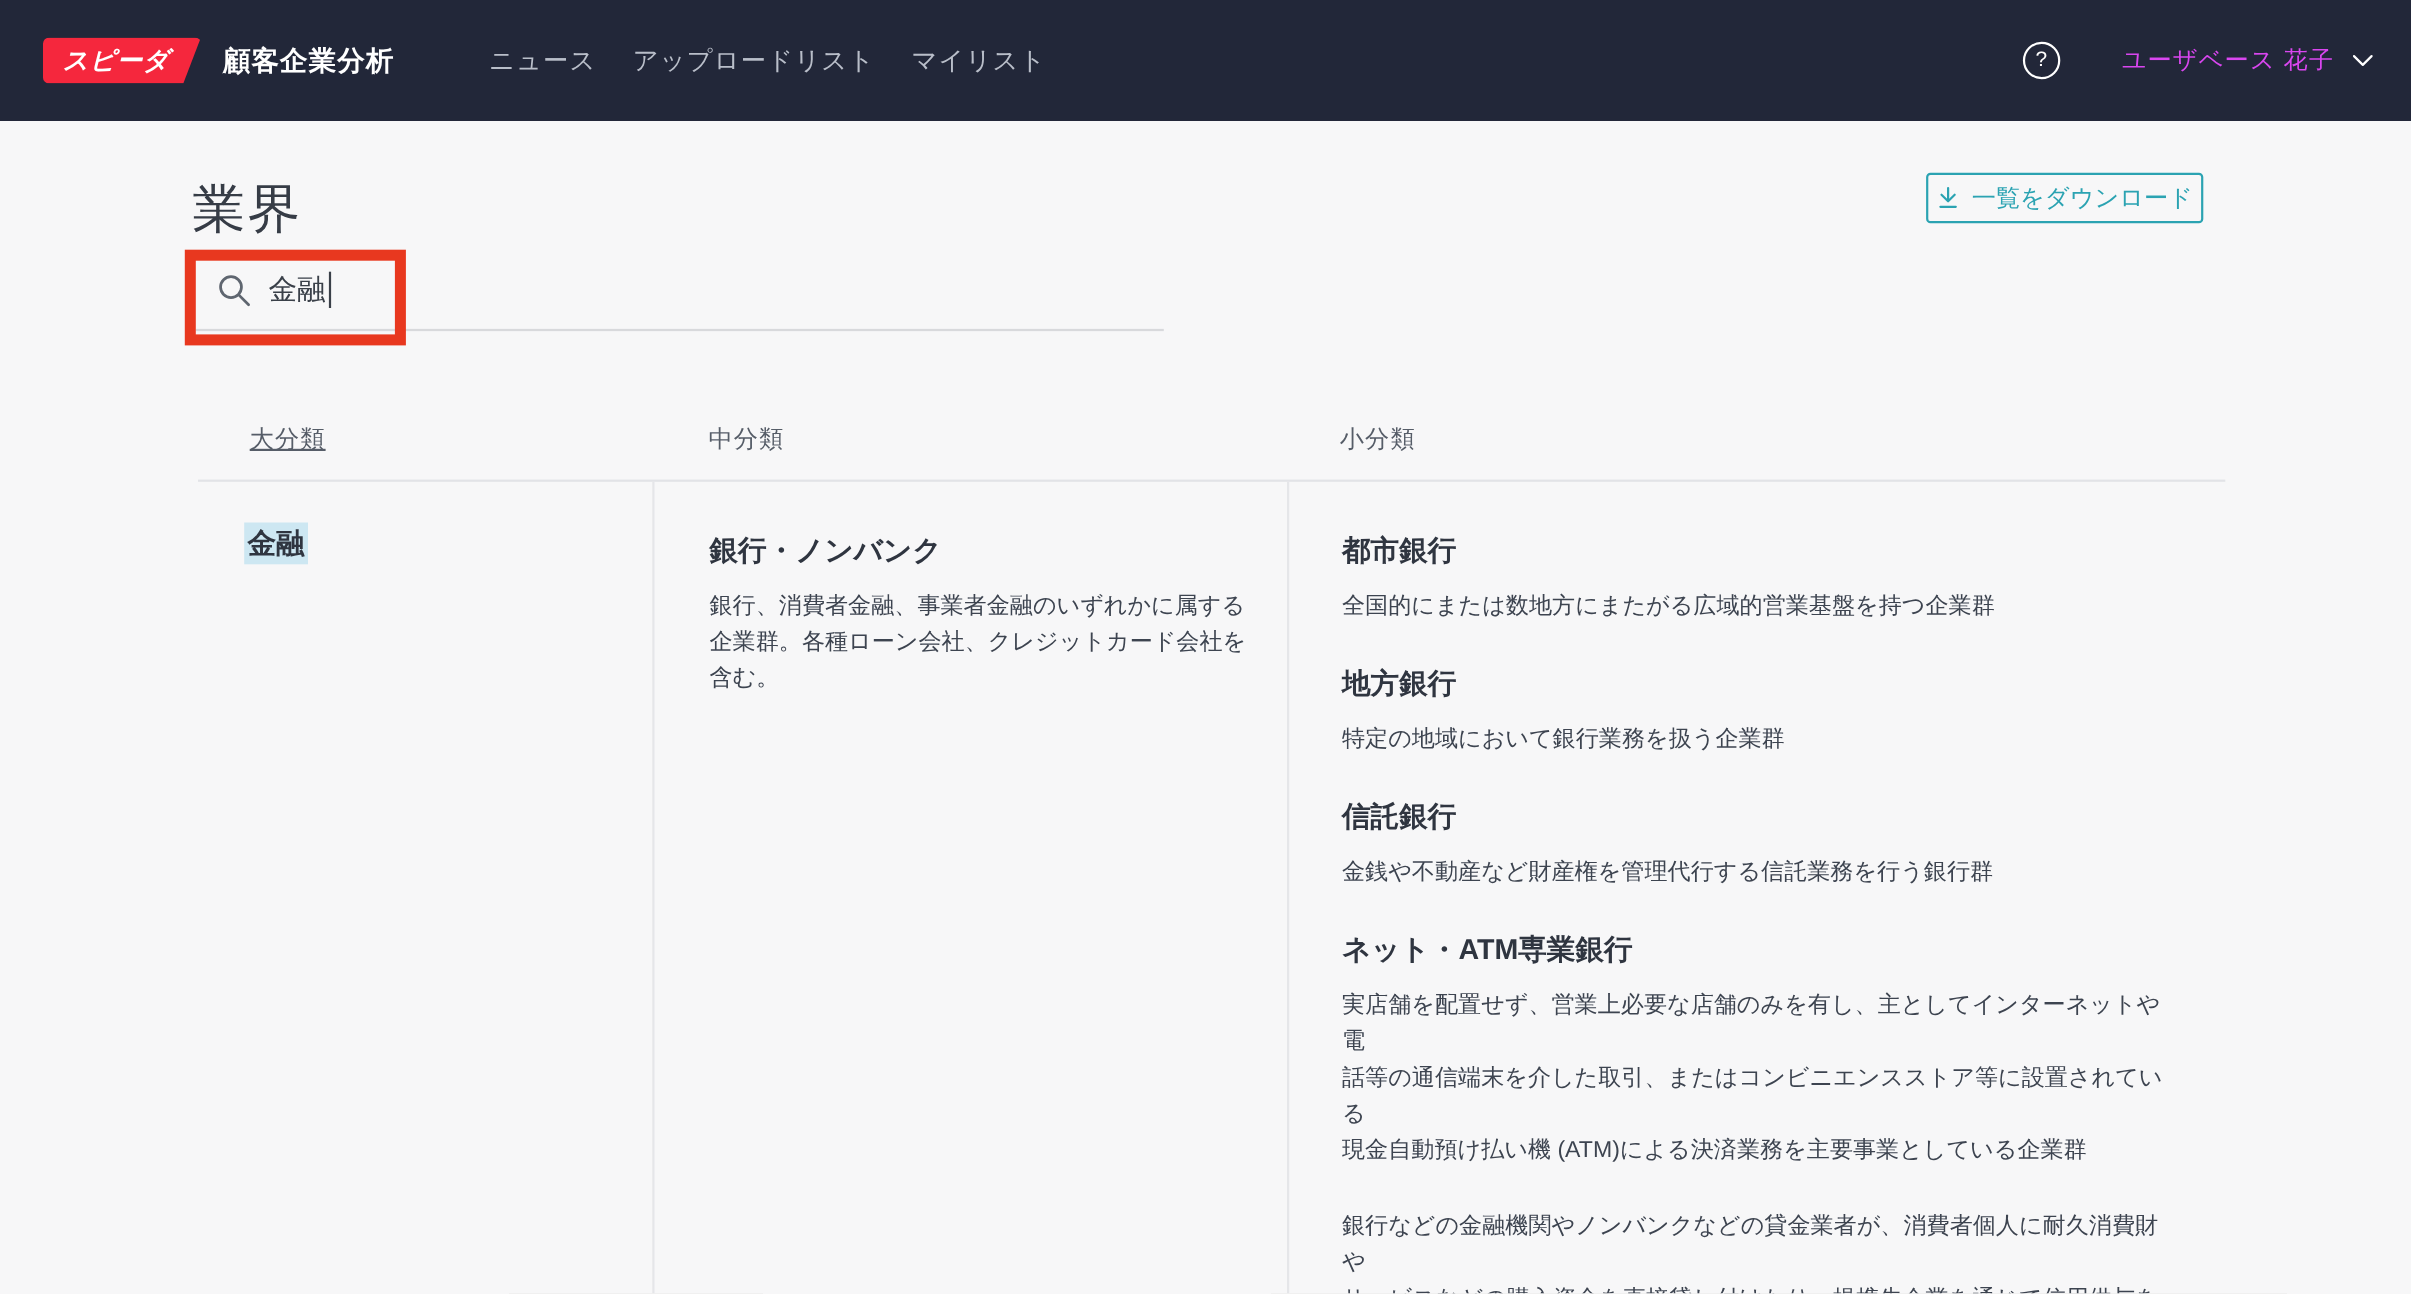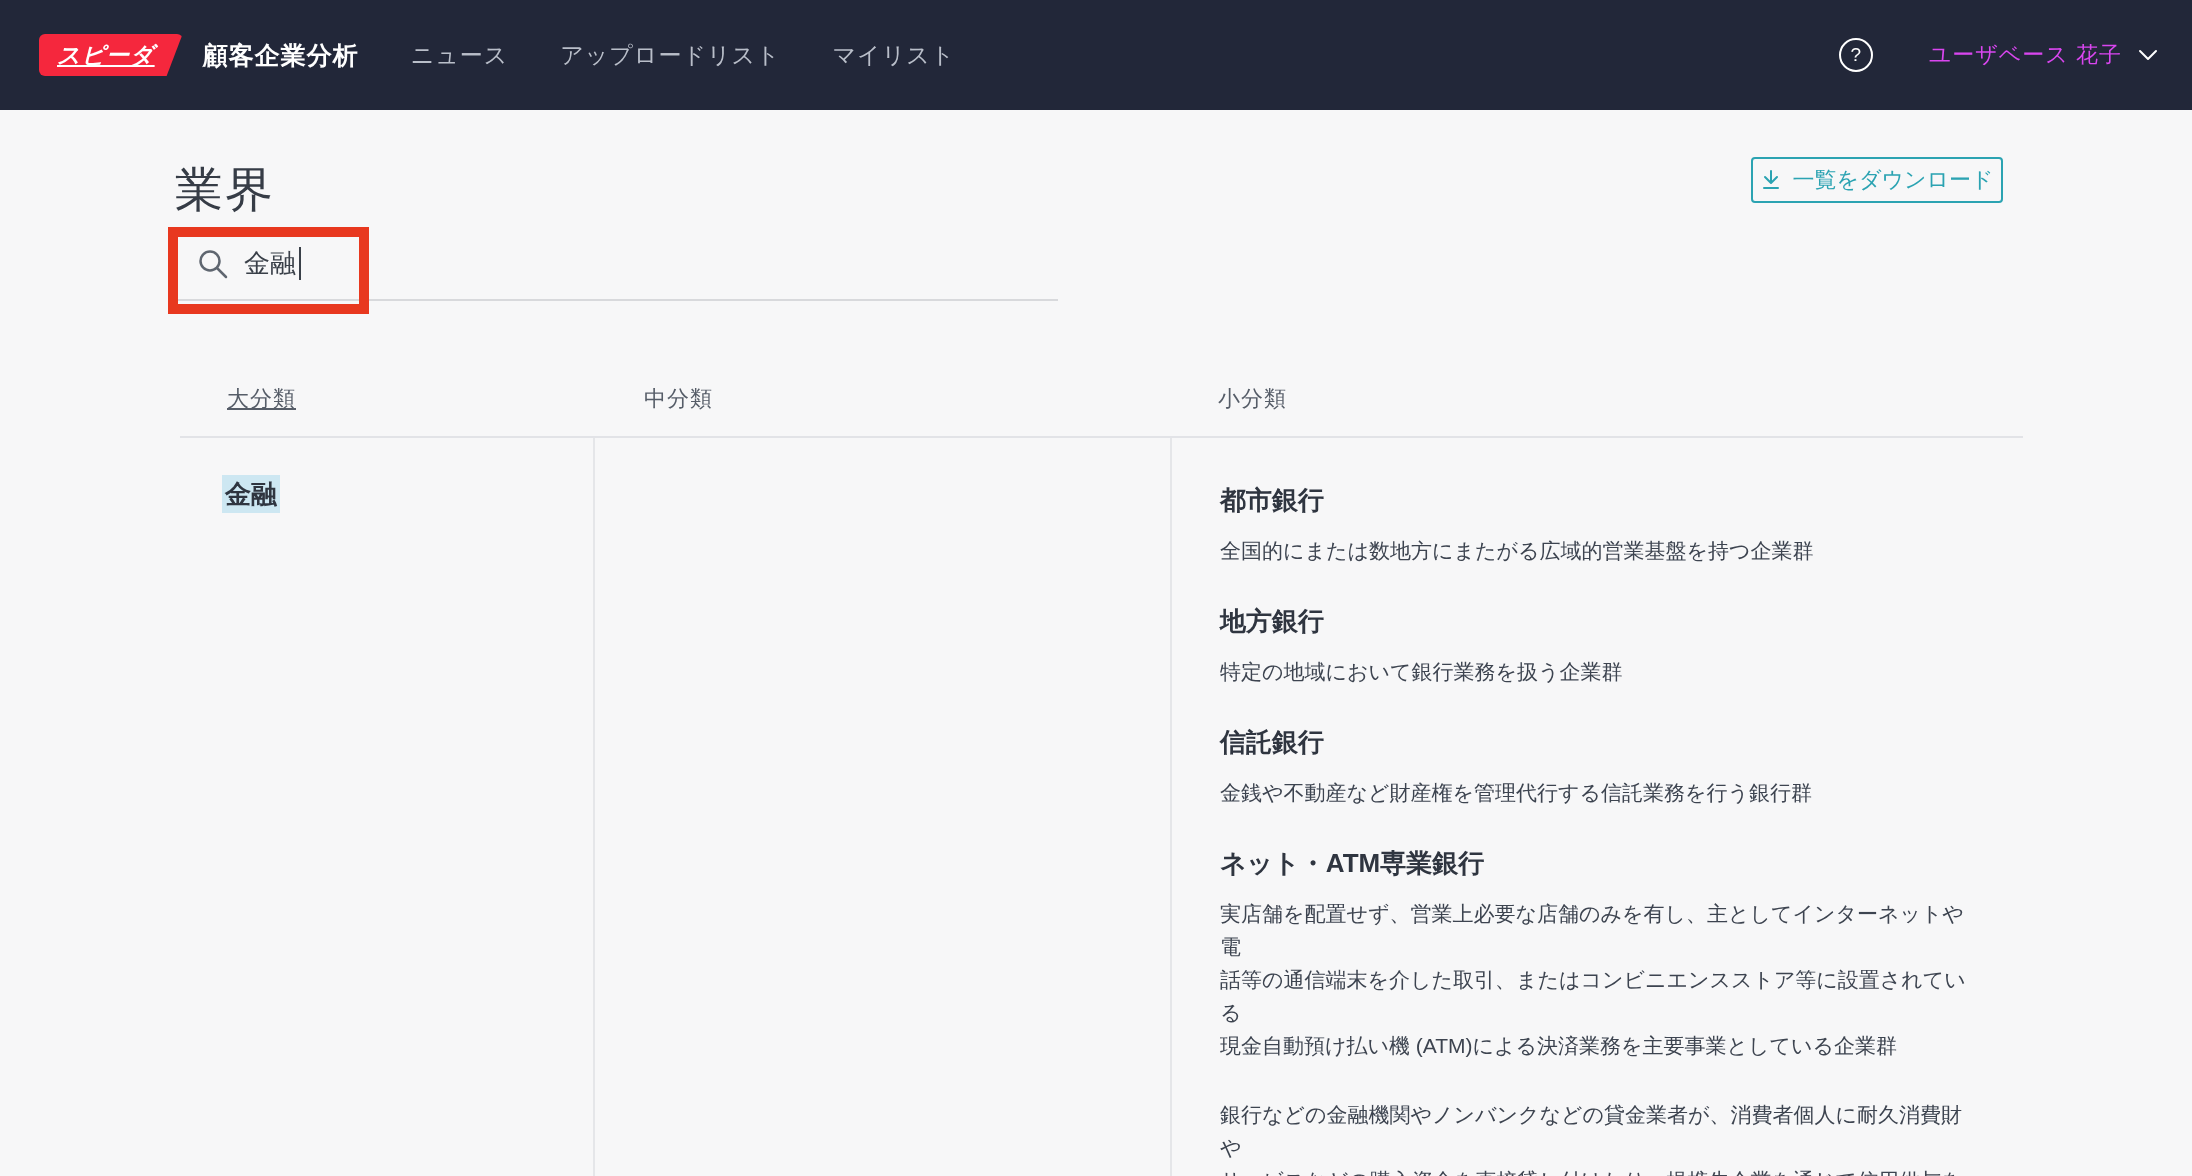--- a/index.html
+++ b/index.html
@@ -15,23 +15,23 @@
     background:var(--navbar_bg,#222739);
     display:flex;align-items:center;
   }
   .logo{
     margin-left:39px;height:42px;padding:0 28px 0 18px;
     background:var(--brand_red,#f5273d);
     display:flex;align-items:center;
     border-radius:6px;
     clip-path:polygon(0 0,100% 0,calc(100% - 16px) 100%,0 100%);
   }
-  .logo span{color:#fff;font-size:23px;font-weight:700;font-style:italic;letter-spacing:1px;text-decoration:underline;}
+  .logo span{color:#fff;font-size:23px;font-weight:700;font-style:italic;letter-spacing:1px;}
   .app-title{color:#ffffff;font-size:25px;font-weight:700;margin-left:20px;letter-spacing:1px;}
-  .nav{display:flex;margin-left:52px;gap:52px;}
+  .nav{display:flex;margin-left:86px;gap:33px;}
   .nav-item{color:#b9bec9;font-size:23px;text-decoration:none;cursor:pointer;letter-spacing:1px;}
   .header-right{margin-left:auto;display:flex;align-items:center;margin-right:34px;}
   .help{
     width:30px;height:30px;border:2px solid #fff;border-radius:50%;
     color:#fff;font-size:19px;display:flex;align-items:center;justify-content:center;
     cursor:pointer;flex:0 0 auto;
   }
   .user{display:flex;align-items:center;margin-left:56px;cursor:pointer;}
   .username{color:#d946ef;font-size:22px;letter-spacing:1px;}
   .user svg{margin-left:16px;display:block;}
@@ -129,20 +129,26 @@
   <div class="colhead ch3">小分類</div>
 
   <div class="topline"></div>
   <div class="vline v1"></div>
   <div class="vline v2"></div>
 
   <div class="major-cell">
     <span class="hl">金融</span>
   </div>
 
+  <div class="middle-cell">
+    <div class="cell-heading">銀行・ノンバンク</div>
+    <div class="cell-desc">銀行、消費者金融、事業者金融のいずれかに属する
+企業群。各種ローン会社、クレジットカード会社を
+含む。</div>
+  </div>
 
   <div class="minor-col">
     <div class="minor-item">
       <div class="cell-heading">都市銀行</div>
       <div class="cell-desc">全国的にまたは数地方にまたがる広域的営業基盤を持つ企業群</div>
     </div>
     <div class="minor-item">
       <div class="cell-heading">地方銀行</div>
       <div class="cell-desc">特定の地域において銀行業務を扱う企業群</div>
     </div>

